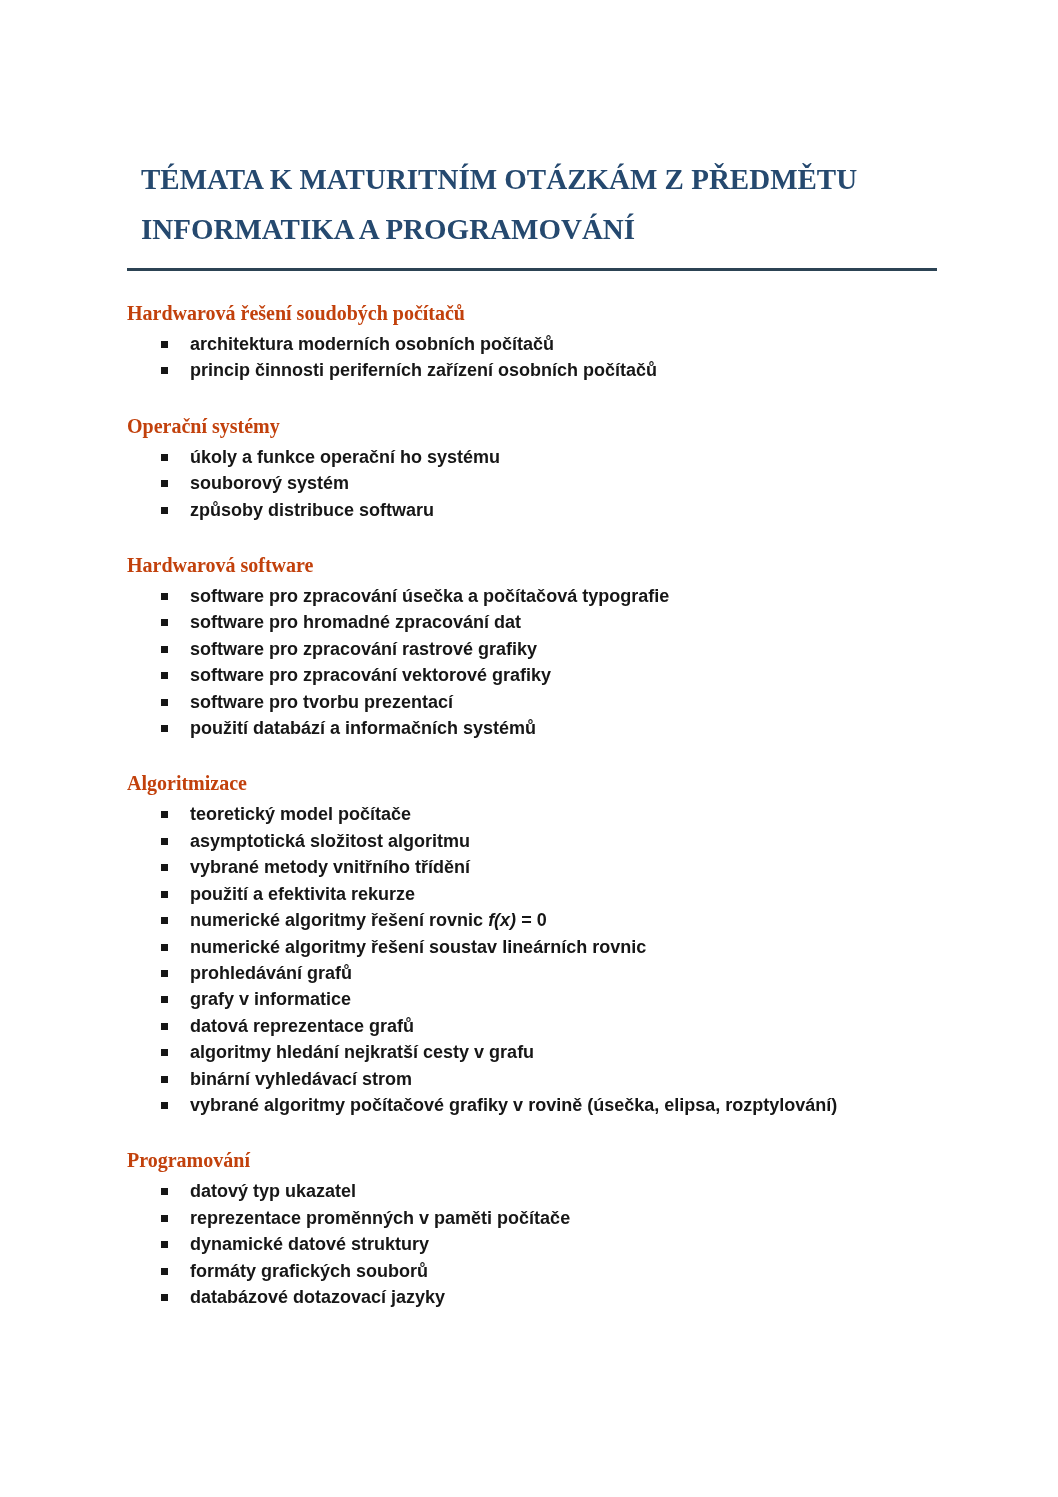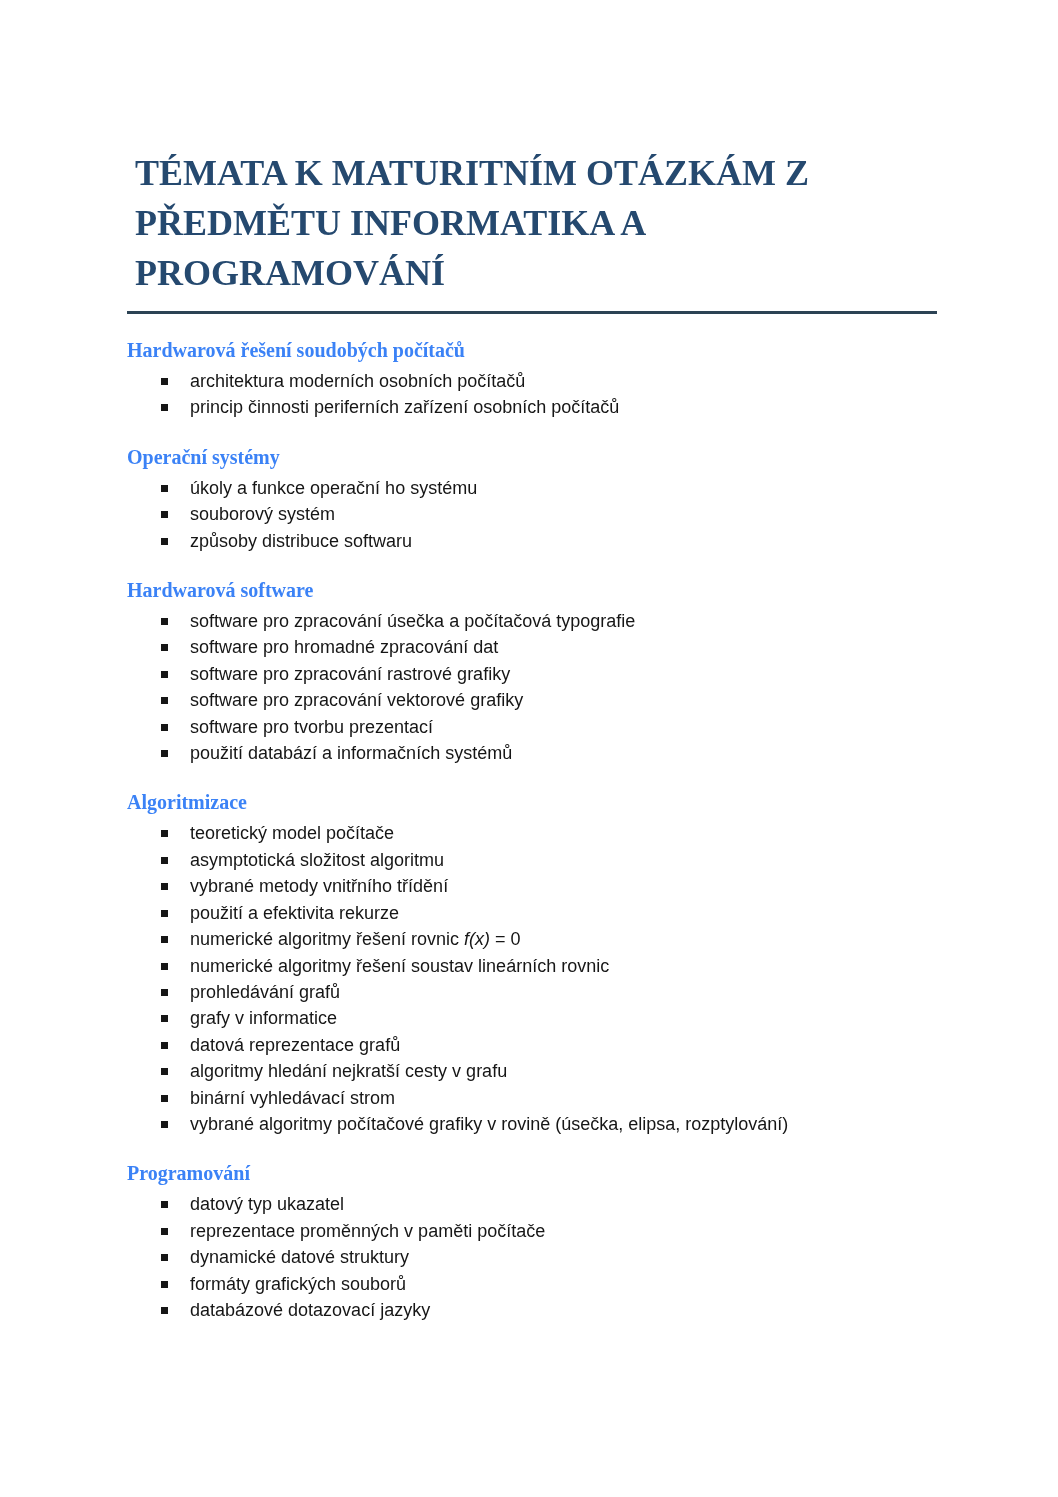--- a/index.html
+++ b/index.html
@@ -8,45 +8,46 @@
     width: 1058px;
     height: 1497px;
     background: #ffffff;
     box-sizing: border-box;
     padding: 140px 121px 0 127px;
     font-family: "Liberation Sans", sans-serif;
     color: #161616;
     overflow: hidden;
   }
   .doc-title {
-    margin: 8px;
+    margin: 14px;
     font-family: "Liberation Serif", serif;
     font-weight: bold;
-    font-size: 36px;
+    font-size: 29px;
     line-height: 50px;
     letter-spacing: 0px;
     color: #25496f;
   }
   .title-rule {
     border: none;
     border-top: 3px solid #2c4354;
     margin: 13px 0 0 0;
   }
   .section-heading {
     font-family: "Liberation Serif", serif;
     font-weight: bold;
     font-size: 20px;
     line-height: 26px;
-    color: #3b82f6;
-    margin: 23px 0 0 0;
+    color: #c2410c;
+    margin: 29px 0 0 0;
   }
   ul.topic-list {
     list-style: none;
     margin: 5px 0 0 0;
     padding: 0;
+    font-weight: bold;
   }
   ul.topic-list li {
     position: relative;
     padding-left: 63px;
     font-size: 18px;
     line-height: 26.4px;
     color: #161616;
   }
   ul.topic-list li .bullet {
     position: absolute;

